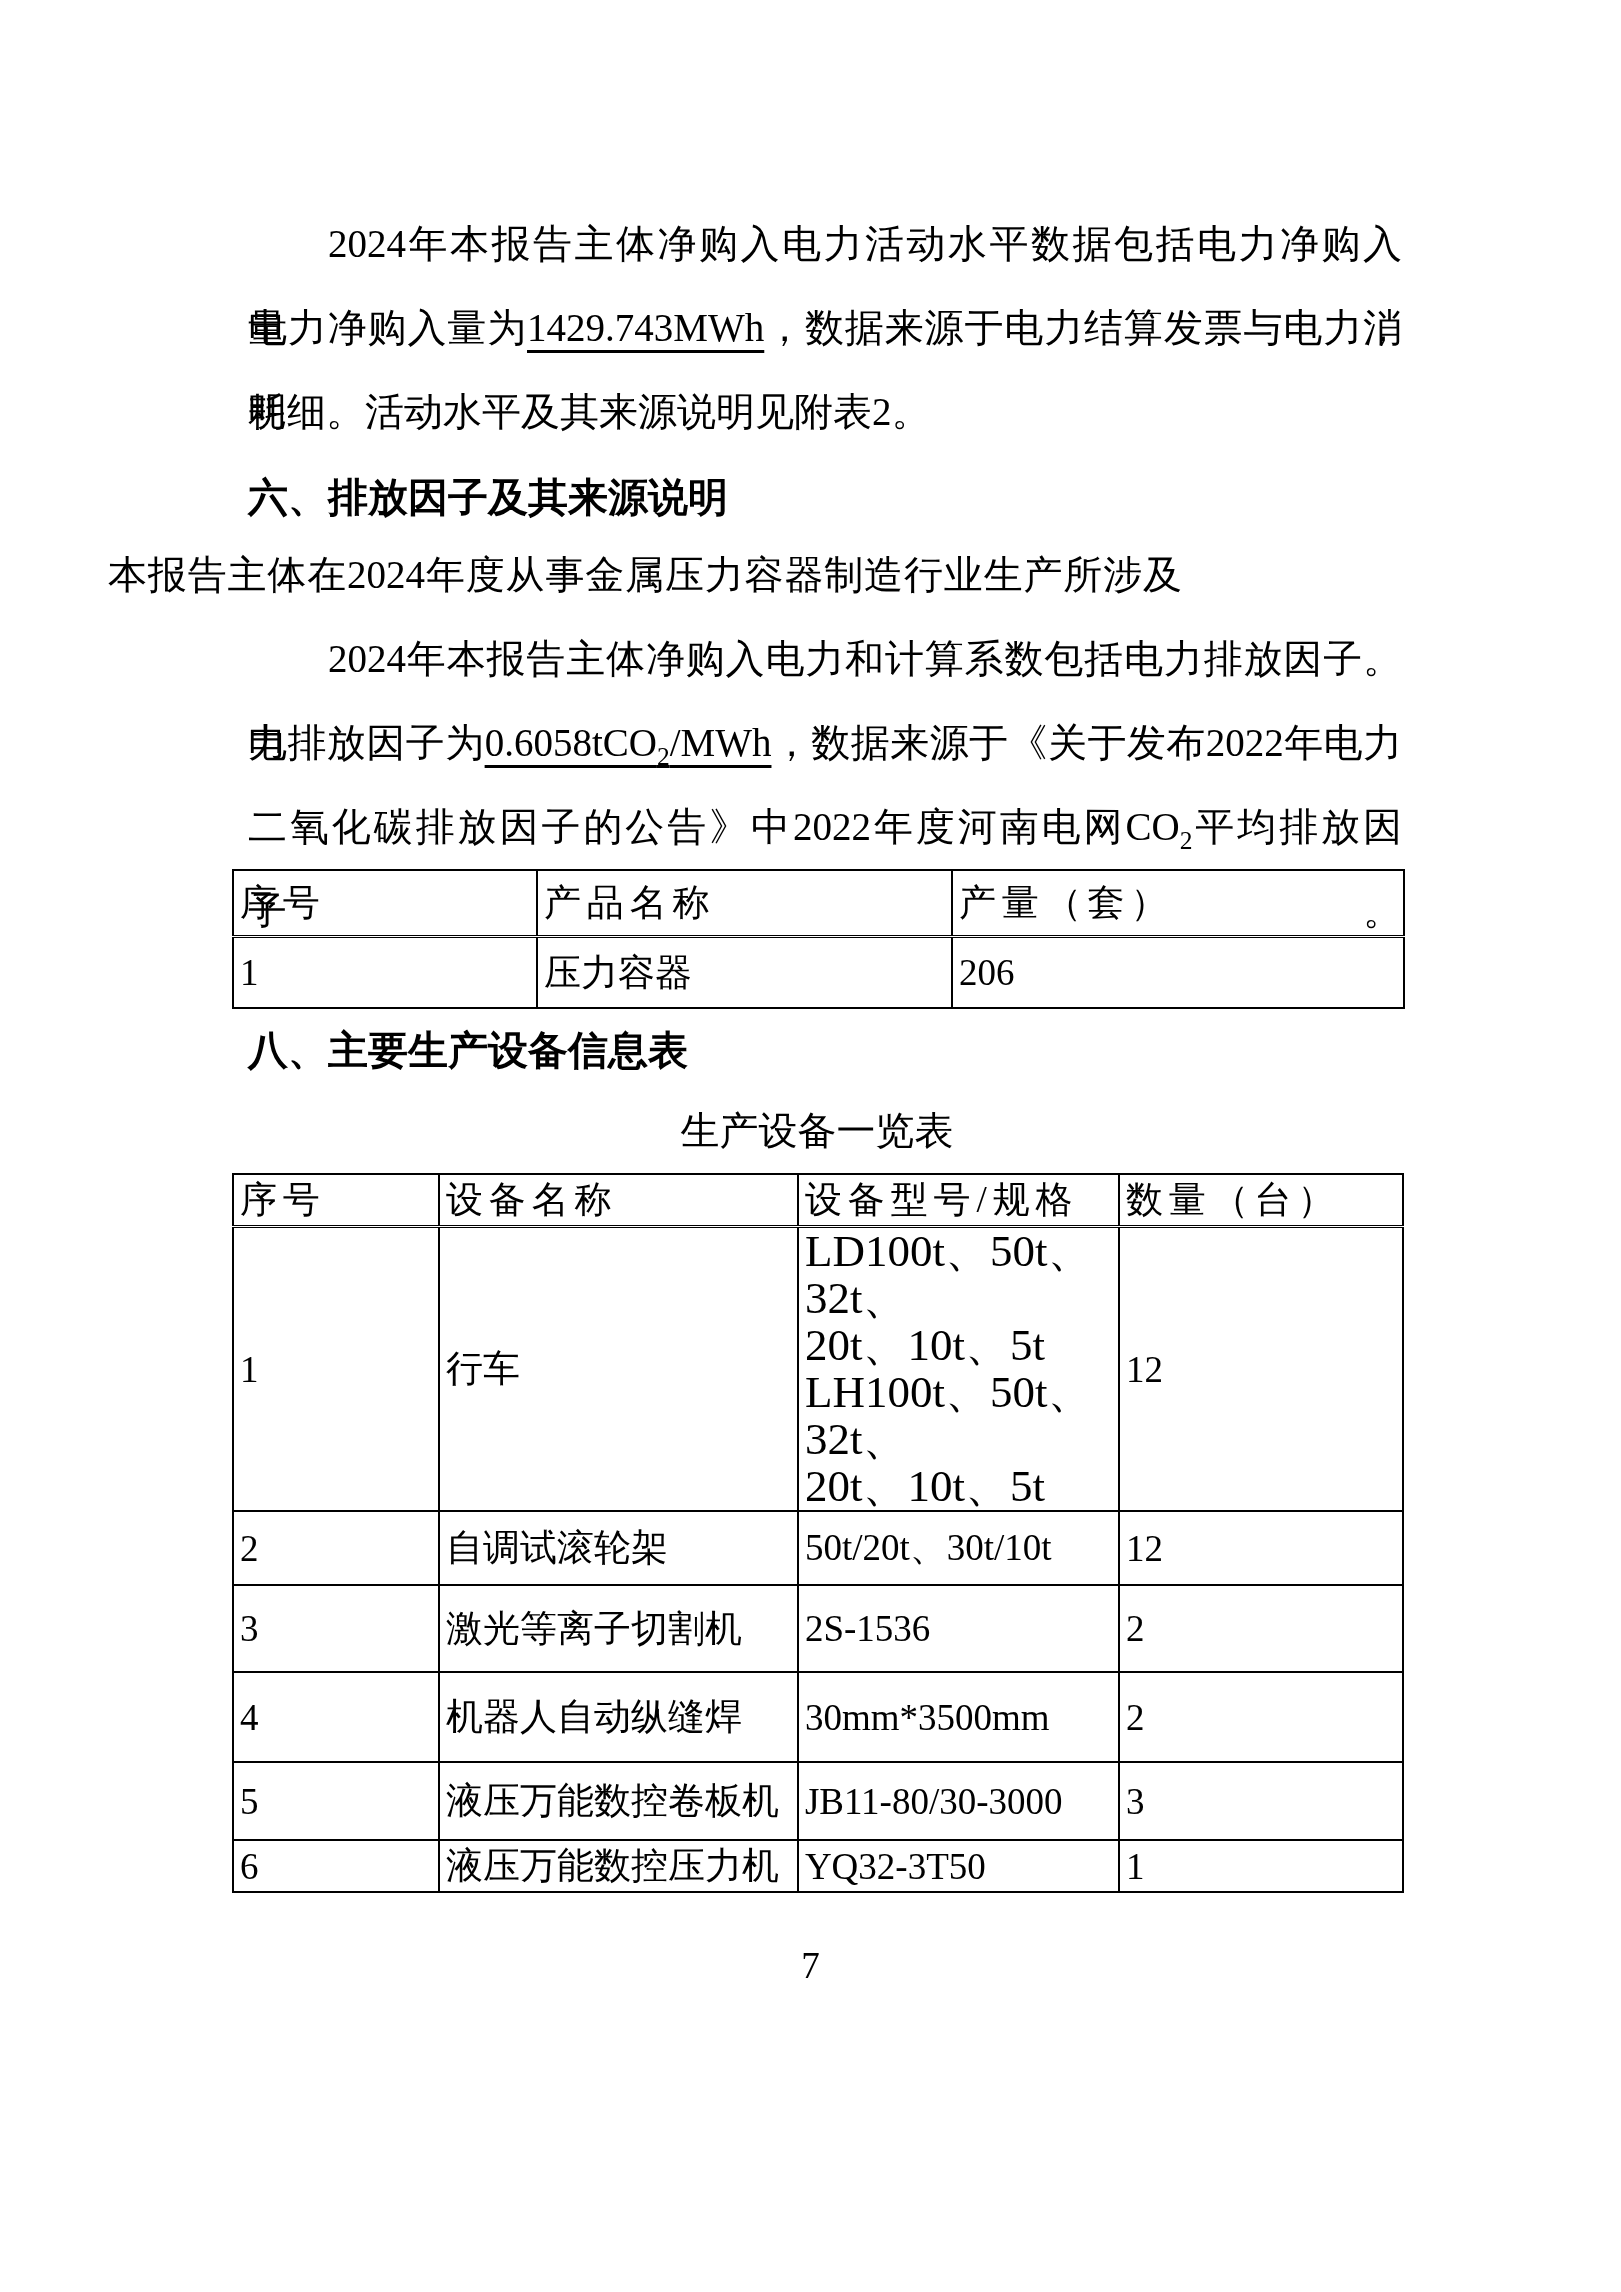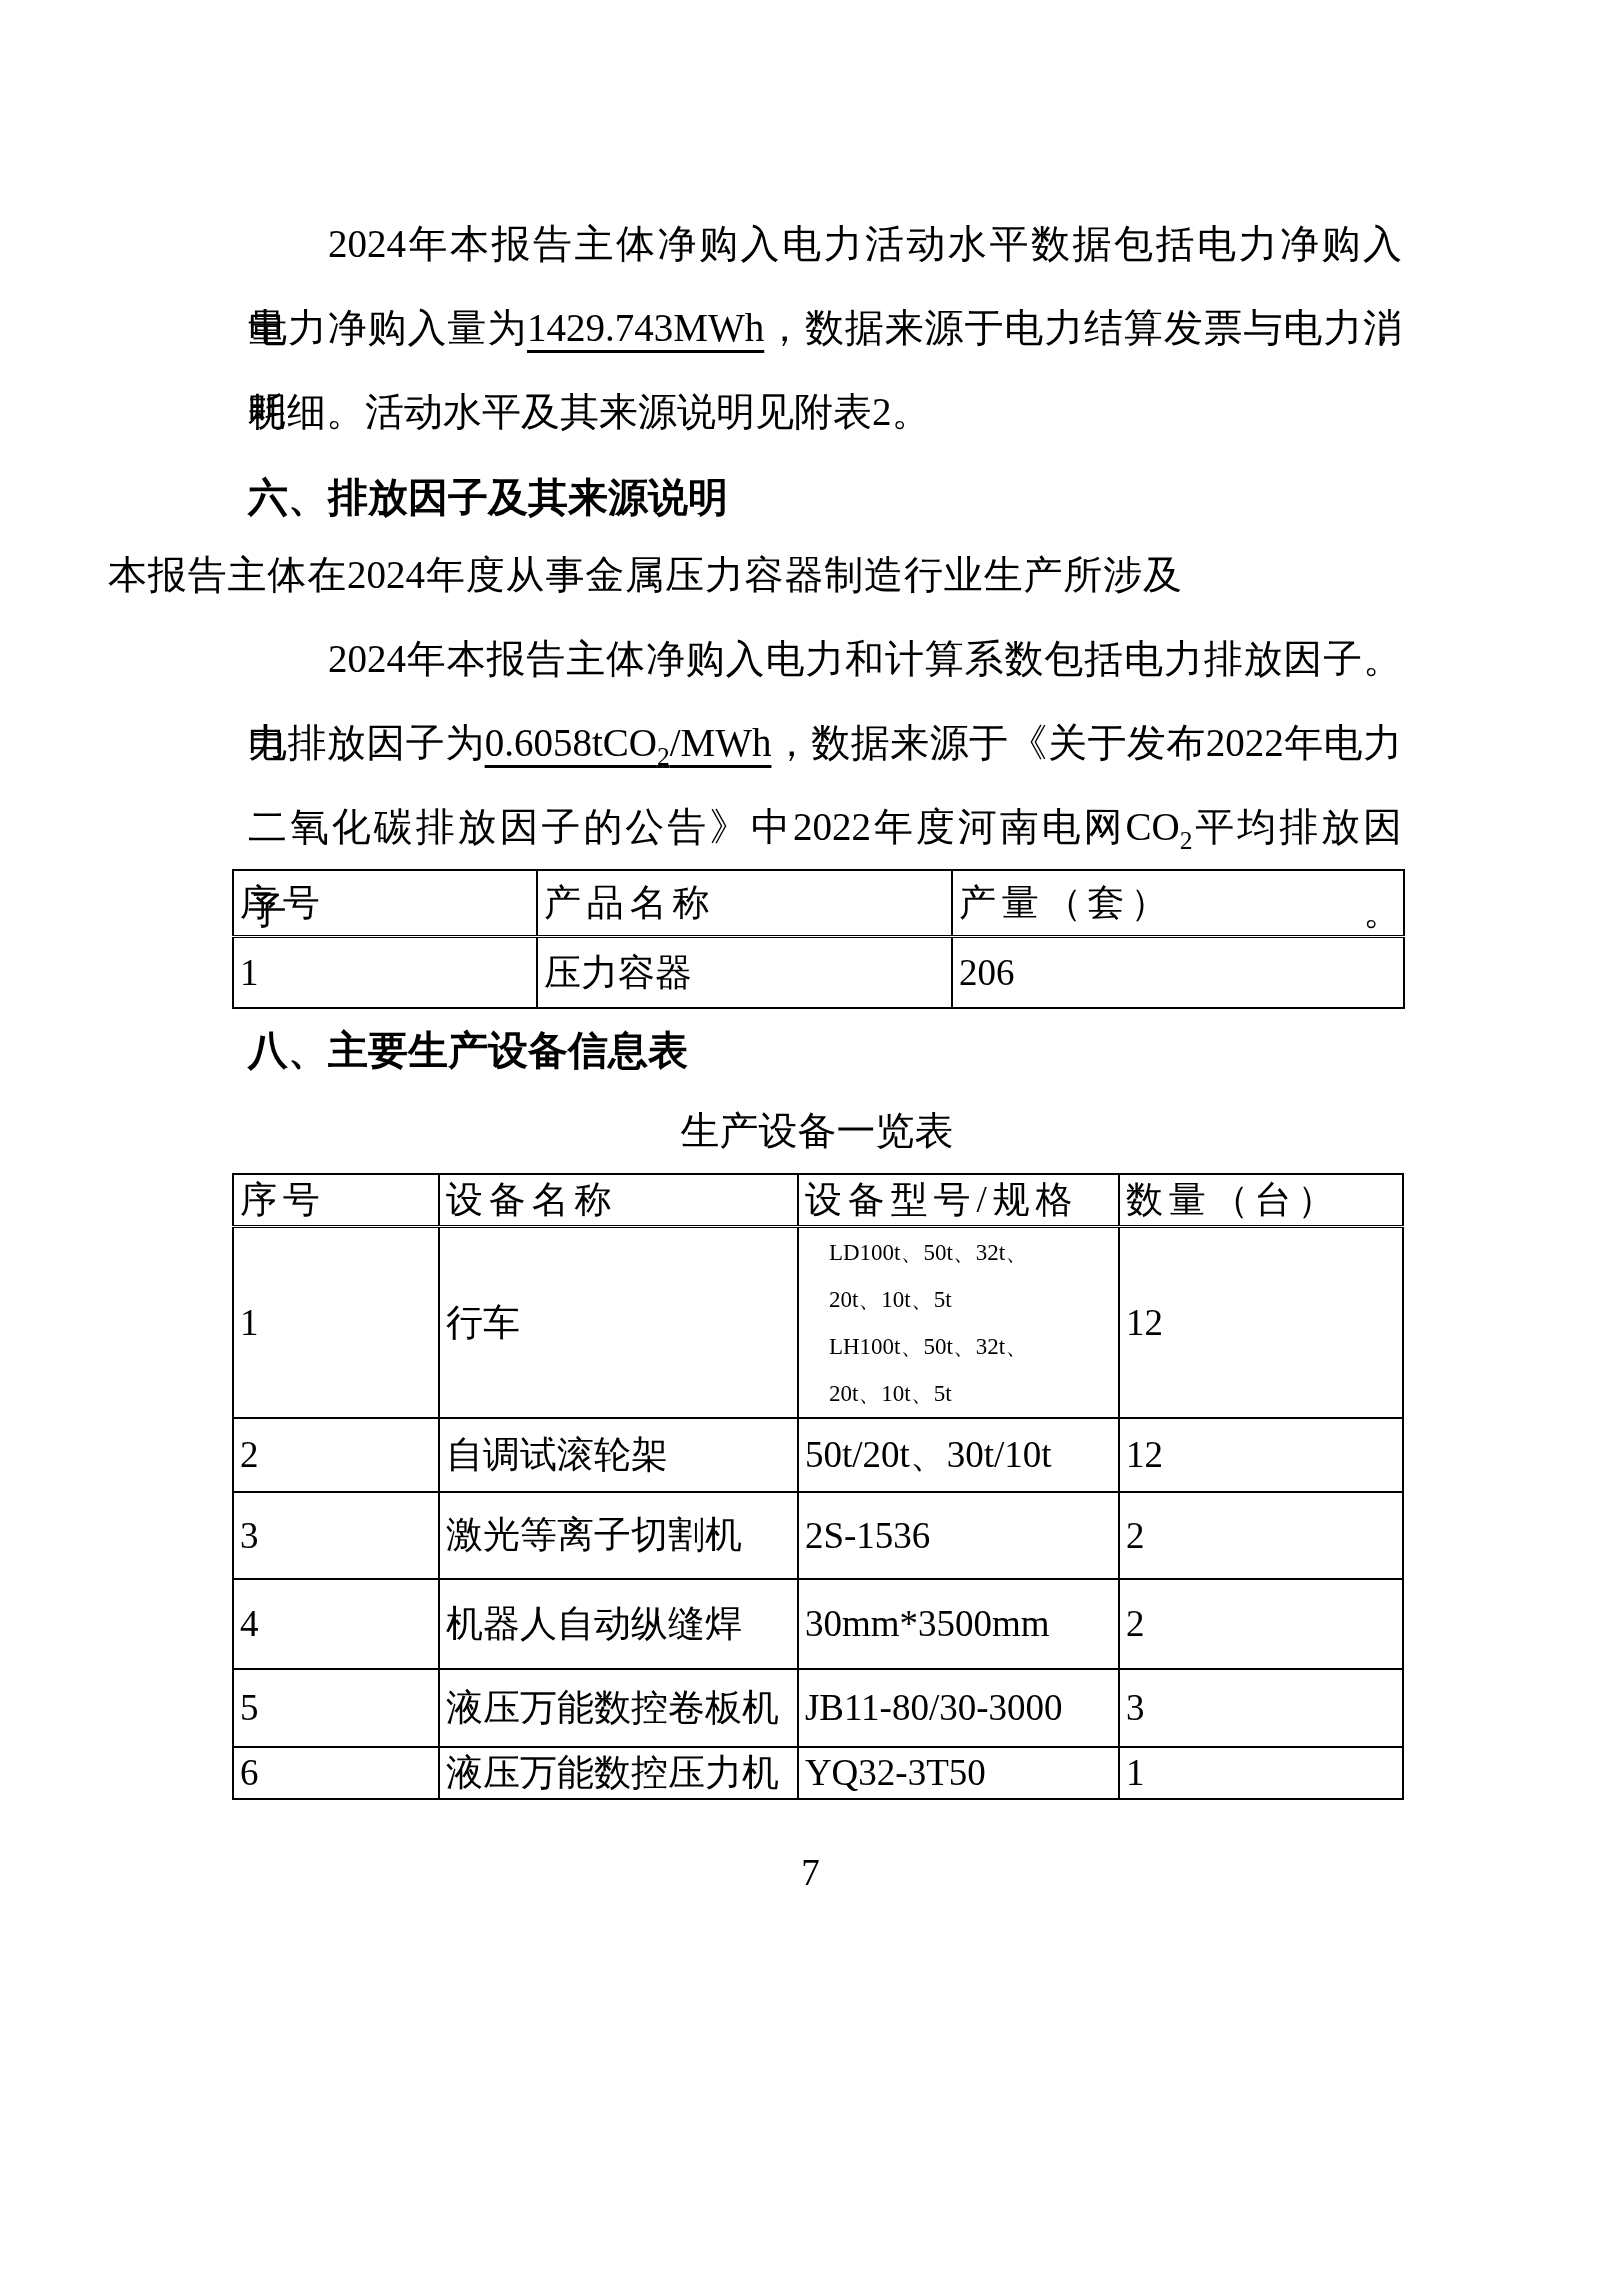--- a/index.html
+++ b/index.html
@@ -38,21 +38,21 @@
   .t2 { }
   table.doc-table td, table.doc-table th {
     border:2px solid #000; text-align:left; vertical-align:middle;
     padding:0 5.9px; font-weight:normal; overflow:hidden;
   }
   table.doc-table { border:2.9px solid #000; }
   table.doc-table thead th { border-bottom:3.9px double #000; letter-spacing:5.9px; }
   .t1 thead tr { height:67px; }
   .t1 tbody tr { height:71px; }
   .t2 thead tr { height:45px; }
-  .spec-line { display:block; line-height:47px; font-size:23px;margin-left:24px; }
+  .spec-line { display:block; line-height:47px; font-size:45px; }
   .page-number {
     margin-top:51px; width:1621px; text-align:center;
     font-size:37px; line-height:43px;
   }
 </style>
 </head>
 <body>
 
 <div class="page">
   <div class="content">

